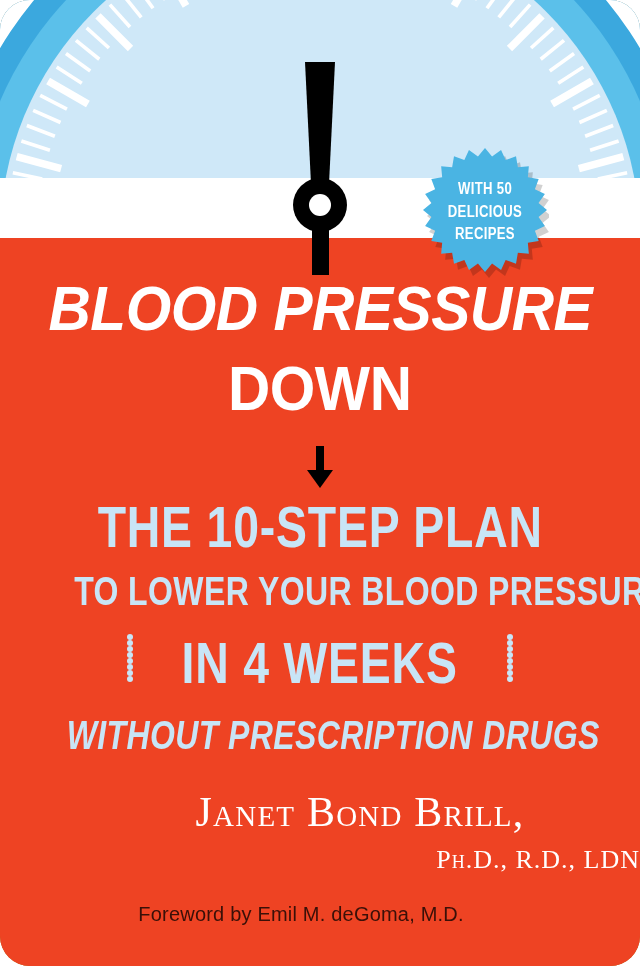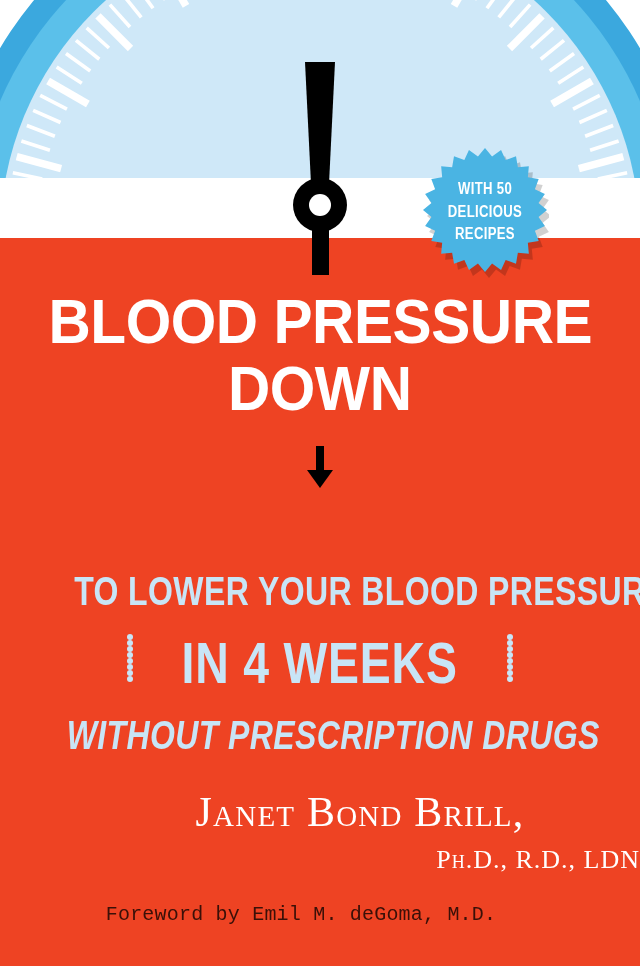--- a/index.html
+++ b/index.html
@@ -9,20 +9,21 @@
   }
   body {
     font-family: "Liberation Sans", sans-serif;
   }
   #cover {
     position: relative;
     width: 640px;
     height: 966px;
     overflow: hidden;
     background: #a16207;
+    border-radius: 30px;
   }
 
   
   #gauge-region {
     position: absolute;
     left: 0; top: 0;
     width: 640px;
     height: 238px;
     overflow: hidden;
     background: #ffffff;
@@ -90,21 +91,21 @@
     text-align: center;
   }
   .t-main {
     color: #ffffff;
     font-family: "Liberation Sans", sans-serif;
     font-weight: bold;
     letter-spacing: -0.5px;
     line-height: 1;
     white-space: nowrap;
   }
-  #title-line1 { top: 290px; }
+  #title-line1 { top: 277px; font-style: italic; }
   #title-line1 .t-main { font-size: 63px; transform: scaleX(0.93); display:inline-block; }
   #title-line2 { top: 357px; text-decoration: underline; }
   #title-line2 .t-main { font-size: 63px; transform: scaleX(0.93); display:inline-block; }
 
   
   #arrow-down {
     position: absolute;
     left: 305px;
     top: 446px;
     width: 30px;
@@ -171,21 +172,21 @@
     letter-spacing: 1px;
     font-variant: small-caps;
     white-space: nowrap;
   }
   #foreword {
     position: absolute;
     left: 0; top: 903px;
     width: 602px;
     text-align: center;
     color: #3a1008;
-    font-family: Liberation Mono, monospace;
+    font-family: Liberation Sans, sans-serif;
     font-size: 20px;
     letter-spacing: 0.2px;
     white-space: nowrap;
   }
 </style>
 </head>
 <body>
 
 <div id="cover">
 
@@ -314,20 +315,23 @@
   </div>
   <div class="title-wrap" id="title-line2">
     <span class="t-main">DOWN</span>
   </div>
 
   <svg id="arrow-down" viewBox="0 0 30 42">
     <rect x="11" y="0" width="8" height="26" fill="#000000"></rect>
     <path d="M2,24 L28,24 L15,42 Z" fill="#000000"></path>
   </svg>
 
+  <div class="sub-line" id="sub-1">
+    <span>THE 10-STEP PLAN</span>
+  </div>
   <div class="sub-line" id="sub-2">
     <span>TO LOWER YOUR BLOOD PRESSURE</span>
   </div>
 
   <div class="sub-line" id="sub-3">
     <span class="dot-row" id="dots-left">
         <span class="dot"></span>
         <span class="dot"></span>
         <span class="dot"></span>
         <span class="dot"></span>

